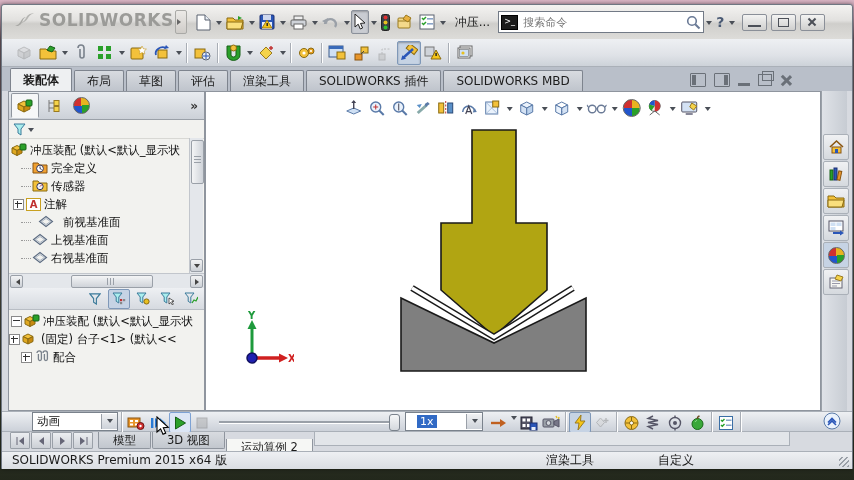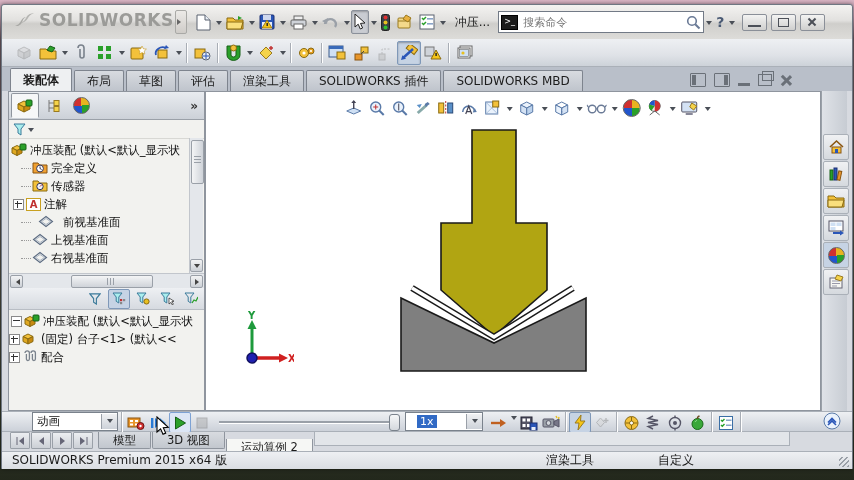--- a/index.html
+++ b/index.html
@@ -555,21 +555,21 @@
           <span class="toggle plus"></span>
           <span class="tico">
             <svg width="15" height="13" viewBox="0 0 15 13">
                 <path d="M1,4.5 l5,-2.5 5,2.5 -5,2.5 Z" fill="#f3c13a" stroke="#8a6a10"></path>
                 <path d="M1,4.5 v5 l5,2.5 v-5 Z" fill="#e0a820" stroke="#8a6a10"></path>
                 <path d="M11,4.5 v5 l-5,2.5 v-5 Z" fill="#c88a10" stroke="#8a6a10"></path>
               </svg>
           </span>
           <span>(固定) 台子&lt;1&gt; (默认&lt;&lt;</span>
         </div>
-        <div class="trow" style="">
+        <div class="trow" style="padding-left:12px;">
           <span class="toggle plus"></span>
           <span class="tico">
             <svg width="16" height="14" viewBox="0 0 16 14">
                 <path d="M3,3 a2.2,2.2 0 0 1 4.4,0 v6 a1.5,1.5 0 0 1 -3,0 v-5" fill="none" stroke="#7a828c" stroke-width="1.3"></path>
                 <path d="M9,3 a2.2,2.2 0 0 1 4.4,0 v6 a1.5,1.5 0 0 1 -3,0 v-5" fill="none" stroke="#7a828c" stroke-width="1.3"></path>
               </svg>
           </span>
           <span>配合</span>
         </div>
       </div>

